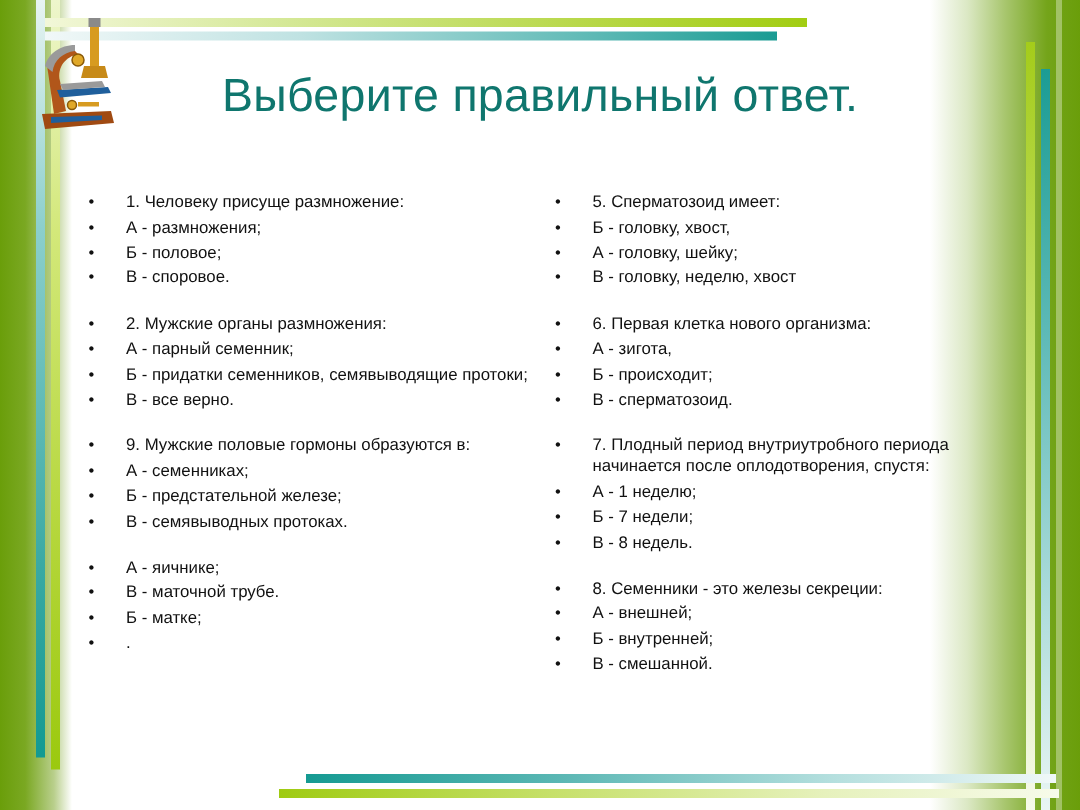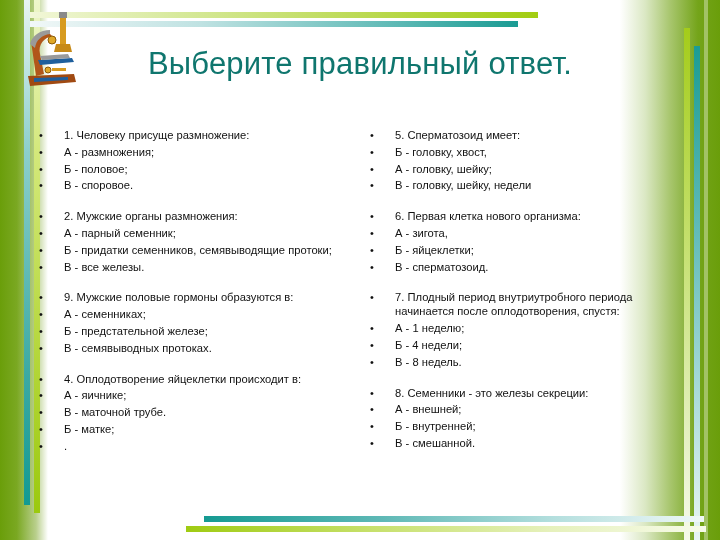--- a/index.html
+++ b/index.html
@@ -40,21 +40,21 @@
 
     
     .microscope { position:absolute; left:22px; top:8px; width:64px; height:90px; }
 
     .title {
       position: absolute; left: 0; width: 720px; top: 46px; text-align: center;
       font-size: 31px; color: #0f766e; letter-spacing: 0.2px;
     }
 
     .col { position: absolute; top: 128px; font-size: 11.2px; color: #111; line-height: 14px; }
-    .col.left { left: 39px; width: 300px; }
+    .col.left { left: 59px; width: 300px; }
     .col.right { left: 370px; width: 300px; }
     .item { position: relative; padding-left: 25px; margin-bottom: 2.8px; }
     .item::before {
       content: "•"; position: absolute; left: 0; top: 0; font-size: 11px;
     }
     .gap { height: 14px; }
     .item .txt { display: block; }
   </style>
 </head>
 <body>
@@ -109,40 +109,37 @@
   <div class="item">
       <span class="txt">2.    Мужские органы размножения:</span>
     </div>
   <div class="item">
       <span class="txt">А - парный семенник;</span>
     </div>
   <div class="item">
       <span class="txt">Б - придатки семенников, семявыводящие протоки;</span>
     </div>
   <div class="item">
-      <span class="txt">В - все железы.</span>
+      <span class="txt">В - все верно.</span>
     </div>
   <div class="gap"></div>
   <div class="item">
       <span class="txt">9.    Мужские половые гормоны образуются в:</span>
     </div>
   <div class="item">
       <span class="txt">А - семенниках;</span>
     </div>
   <div class="item">
       <span class="txt">Б - предстательной железе;</span>
     </div>
   <div class="item">
       <span class="txt">В - семявыводных протоках.</span>
     </div>
   <div class="gap"></div>
   <div class="item">
-      <span class="txt">4. Оплодотворение яйцеклетки происходит в:</span>
-    </div>
-  <div class="item">
       <span class="txt">А - яичнике;</span>
     </div>
   <div class="item">
       <span class="txt">В - маточной трубе.</span>
     </div>
   <div class="item">
       <span class="txt">Б - матке;</span>
     </div>
   <div class="item">
       <span class="txt">.</span>
@@ -153,44 +150,44 @@
   <div class="item">
       <span class="txt">5. Сперматозоид имеет:</span>
     </div>
   <div class="item">
       <span class="txt">Б - головку, хвост,</span>
     </div>
   <div class="item">
       <span class="txt">А - головку, шейку;</span>
     </div>
   <div class="item">
-      <span class="txt">В - головку, шейку, недели</span>
+      <span class="txt">В - головку, неделю, хвост</span>
     </div>
   <div class="gap"></div>
   <div class="item">
       <span class="txt">6.    Первая клетка нового организма:</span>
     </div>
   <div class="item">
       <span class="txt">А - зигота,</span>
     </div>
   <div class="item">
-      <span class="txt">Б - яйцеклетки;</span>
+      <span class="txt">Б - происходит;</span>
     </div>
   <div class="item">
       <span class="txt">В - сперматозоид.</span>
     </div>
   <div class="gap"></div>
   <div class="item">
       <span class="txt">7.    Плодный период внутриутробного периода начинается после оплодотворения, спустя:</span>
     </div>
   <div class="item">
       <span class="txt">А - 1 неделю;</span>
     </div>
   <div class="item">
-      <span class="txt">Б - 4 недели;</span>
+      <span class="txt">Б - 7 недели;</span>
     </div>
   <div class="item">
       <span class="txt">В - 8 недель.</span>
     </div>
   <div class="gap"></div>
   <div class="item">
       <span class="txt">8.    Семенники - это железы секреции:</span>
     </div>
   <div class="item">
       <span class="txt">А - внешней;</span>

